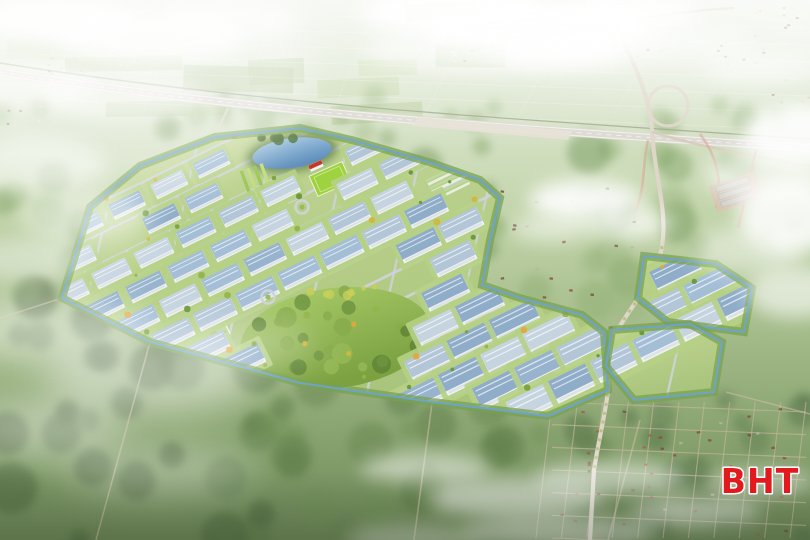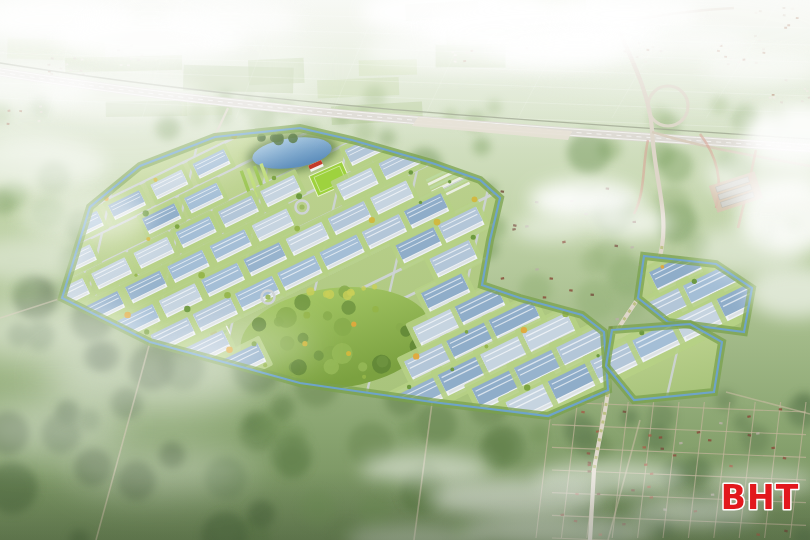--- a/index.html
+++ b/index.html
@@ -1,19 +1,19 @@
 <!DOCTYPE html>
 <html><head>
 <meta charset="utf-8">
 <style>
   html,body{margin:0;padding:0;background:#222;}
   .stage{position:relative;width:810px;height:540px;overflow:hidden;
          font-family:"DejaVu Sans","Liberation Sans",sans-serif;}
   .stage svg{display:block;}
-  .watermark{position:absolute;left:712px;top:476px;width:96px;height:46px;pointer-events:none;}
+  .watermark{position:absolute;left:712px;top:460px;width:96px;height:46px;pointer-events:none;}
   .watermark text{font-family:"DejaVu Sans","Liberation Sans",sans-serif;
         font-weight:bold;font-size:33px;letter-spacing:1px;
         paint-order:stroke;stroke:#ffffff;stroke-width:3px;stroke-linejoin:round;}
 </style>
 </head>
 <body>
 
 <div class="stage">
   <svg id="scene-svg" width="810" height="540" viewBox="0 0 810 540">
       <defs>

